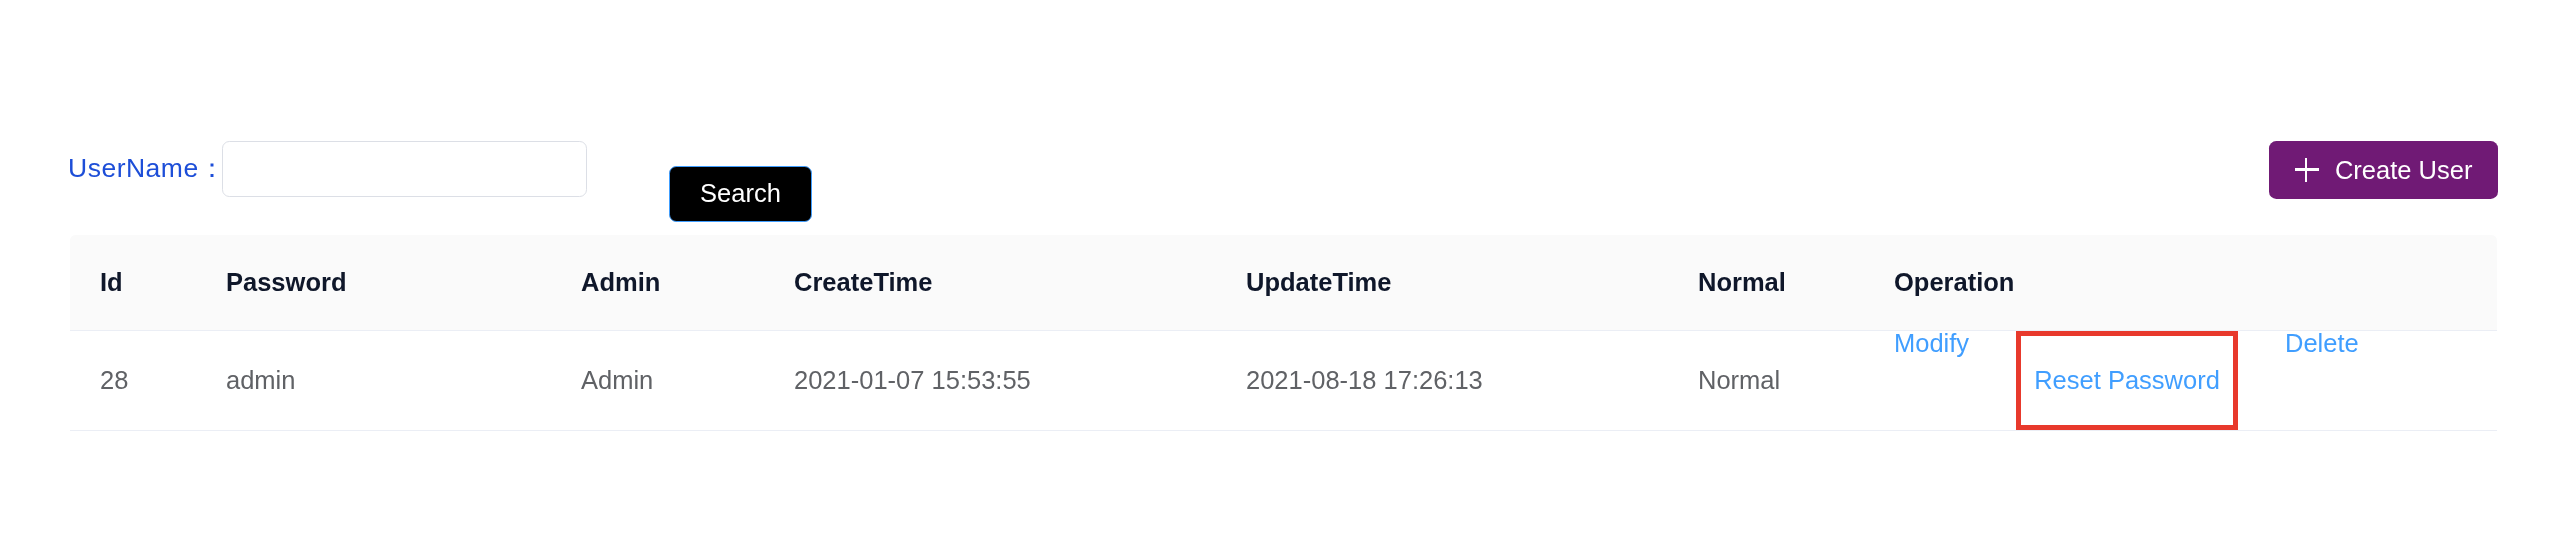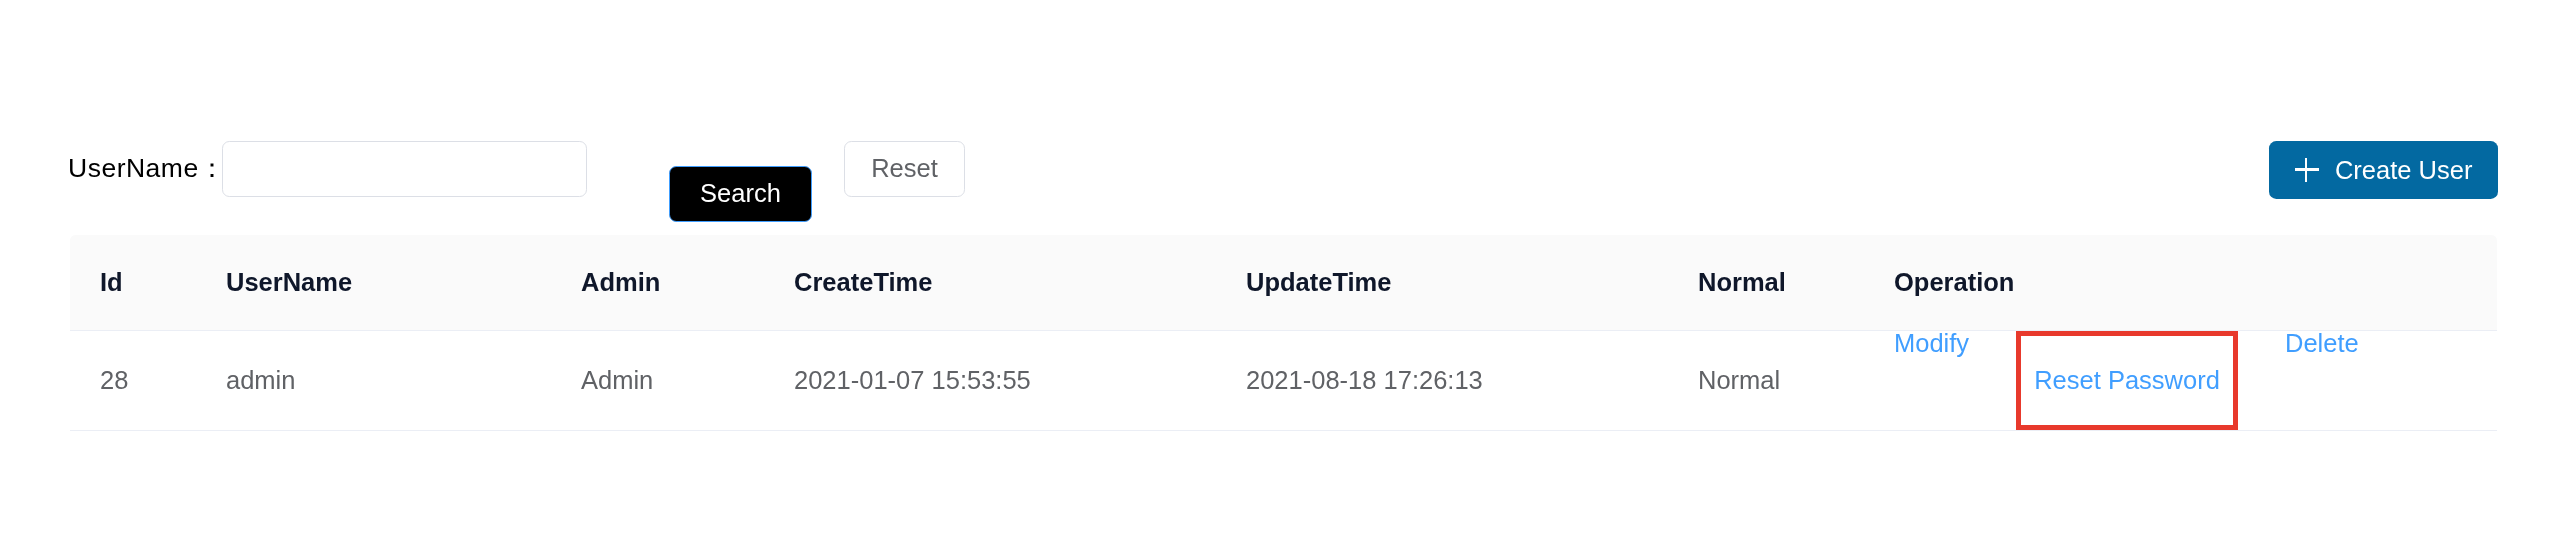--- a/index.html
+++ b/index.html
@@ -22,21 +22,21 @@
     left: 0;
     top: 64px;
     width: 2576px;
     height: 84px;
   }
   .filter-label {
     position: absolute;
     left: 68px;
     top: 88px;
     font-size: 26.5px;
-    color: #000000;
+    color: #1d4ed8;
     letter-spacing: 0.5px;
     white-space: nowrap;
     line-height: 33px;
   }
   .filter-input {
     position: absolute;
     left: 222px;
     top: 77px;
     width: 365px;
     height: 56px;
@@ -85,21 +85,21 @@
     color: #606266;
   }
 
   
   .btn-create {
     position: absolute;
     left: 2269px;
     top: 141px;
     width: 229px;
     height: 58px;
-    background: #0369a1;
+    background: #701a75;
     border: none;
     border-radius: 7.3px;
     color: #ffffff;
     font-family: "Liberation Sans", sans-serif;
     font-size: 25.5px;
     display: flex;
     align-items: center;
     justify-content: center;
     gap: 16.4px;
     cursor: pointer;
@@ -209,36 +209,33 @@
 
 <div class="filter-bar">
   <span class="filter-label">UserName：</span>
 
   <input class="filter-input" type="text" placeholder="" style="">
 
   <div class="btn btn-search">
     <span>Search</span>
   </div>
 
-  <div class="btn btn-reset">
-    <span>Reset</span>
-  </div>
 </div>
 
 <div class="btn-create">
   <span class="plus-icon"></span>
   <span>Create User</span>
 </div>
 
 <div class="table-wrap">
   <table class="data-table">
     <thead>
       <tr>
         <th class="col-id">Id</th>
-        <th class="col-username">UserName</th>
+        <th class="col-username">Password</th>
         <th class="col-role">Admin</th>
         <th class="col-createtime">CreateTime</th>
         <th class="col-updatetime">UpdateTime</th>
         <th class="col-status">Normal</th>
         <th class="col-operation">Operation</th>
       </tr>
     </thead>
     <tbody>
 
       <tr>

